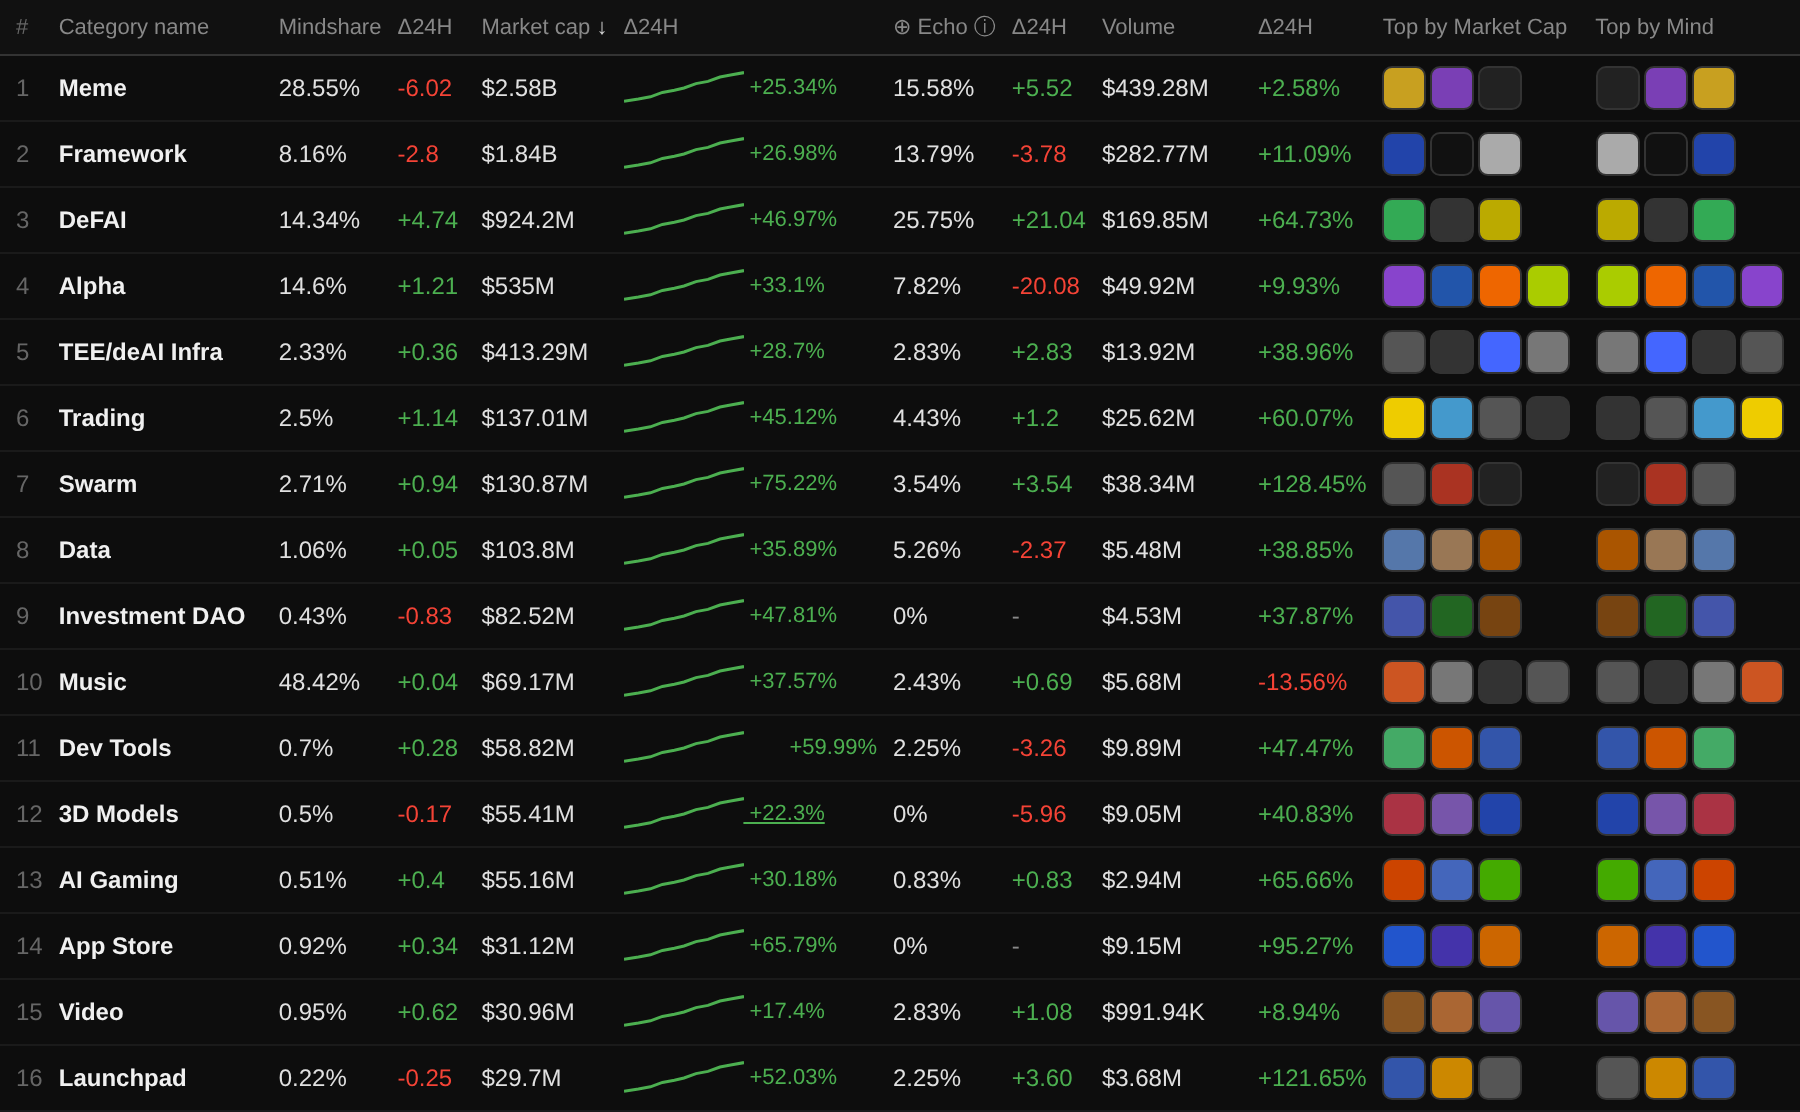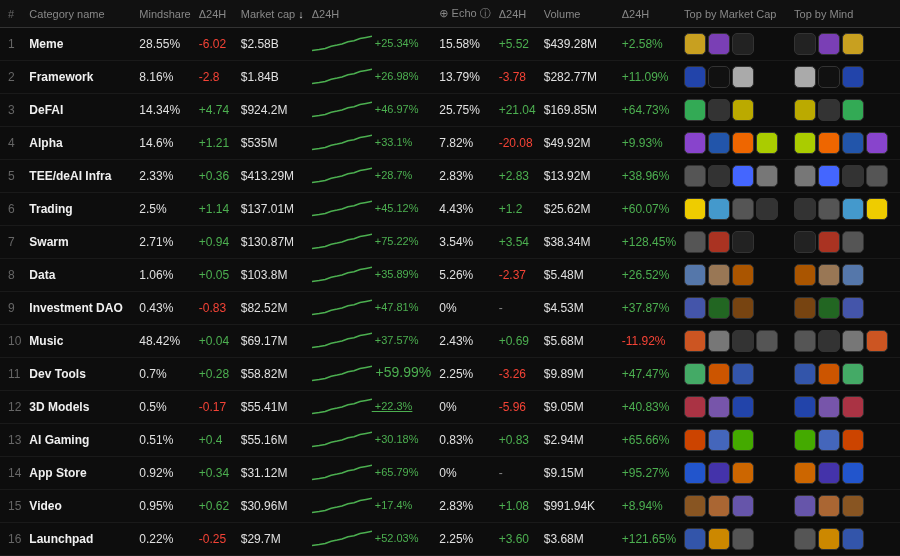--- a/index.html
+++ b/index.html
@@ -293,21 +293,21 @@
         <td><span class="cat-name">Data</span></td>
         <td>1.06%</td>
         <td class="pos">+0.05</td>
         <td>$103.8M</td>
         <td style="white-space: nowrap;"><svg viewBox="0 0 60 22" class="sparkline" style="display: inline-block; vertical-align: middle;">
             <path d="M0.0,17.6 L7.2,16.5 L13.2,15.4 L19.2,13.2 L25.2,12.1 L30.0,11.0 L36.0,8.8 L42.0,7.7 L48.0,5.5 L54.0,4.4 L60.0,3.3" fill="none" stroke="#4caf50" stroke-width="1.5"></path>
           </svg><span class="pos" style="font-size: 11px;"> +35.89%</span></td>
         <td>5.26%</td>
         <td class="neg">-2.37</td>
         <td>$5.48M</td>
-        <td class="pos">+26.52%</td>
+        <td class="pos">+38.85%</td>
         <td>
           <div class="icons-cell">
             <div class="icon-box" style="background: rgb(85, 119, 170); border: 1px solid rgb(51, 51, 51);"></div>
             <div class="icon-box" style="background: rgb(153, 119, 85); border: 1px solid rgb(51, 51, 51);"></div>
             <div class="icon-box" style="background: rgb(170, 85, 0); border: 1px solid rgb(51, 51, 51);"></div>
           </div>
         </td>
         <td>
           <div class="icons-cell">
             <div class="icon-box" style="background: rgb(170, 85, 0); border: 1px solid rgb(51, 51, 51);"></div>
@@ -349,21 +349,21 @@
         <td><span class="cat-name">Music</span></td>
         <td>48.42%</td>
         <td class="pos">+0.04</td>
         <td>$69.17M</td>
         <td style="white-space: nowrap;"><svg viewBox="0 0 60 22" class="sparkline" style="display: inline-block; vertical-align: middle;">
             <path d="M0.0,17.6 L7.2,16.5 L13.2,15.4 L19.2,13.2 L25.2,12.1 L30.0,11.0 L36.0,8.8 L42.0,7.7 L48.0,5.5 L54.0,4.4 L60.0,3.3" fill="none" stroke="#4caf50" stroke-width="1.5"></path>
           </svg><span class="pos" style="font-size: 11px;"> +37.57%</span></td>
         <td>2.43%</td>
         <td class="pos">+0.69</td>
         <td>$5.68M</td>
-        <td class="neg">-11.92%</td>
+        <td class="neg">-13.56%</td>
         <td>
           <div class="icons-cell">
             <div class="icon-box" style="background: rgb(204, 85, 34); border: 1px solid rgb(51, 51, 51);"></div>
             <div class="icon-box" style="background: rgb(119, 119, 119); border: 1px solid rgb(51, 51, 51);"></div>
             <div class="icon-box" style="background: rgb(51, 51, 51); border: 1px solid rgb(51, 51, 51);"></div>
             <div class="icon-box" style="background: rgb(85, 85, 85); border: 1px solid rgb(51, 51, 51);"></div>
           </div>
         </td>
         <td>
           <div class="icons-cell">
@@ -375,21 +375,21 @@
         </td>
       </tr>
       <tr>
         <td class="col-num">11</td>
         <td><span class="cat-name">Dev Tools</span></td>
         <td>0.7%</td>
         <td class="pos">+0.28</td>
         <td>$58.82M</td>
         <td style="white-space: nowrap;"><svg viewBox="0 0 60 22" class="sparkline" style="display: inline-block; vertical-align: middle;">
             <path d="M0.0,17.6 L7.2,16.5 L13.2,15.4 L19.2,13.2 L25.2,12.1 L30.0,11.0 L36.0,8.8 L42.0,7.7 L48.0,5.5 L54.0,4.4 L60.0,3.3" fill="none" stroke="#4caf50" stroke-width="1.5"></path>
-          </svg><span class="pos" style="font-size: 14px;"> +59.99%</span></td>
+          </svg><span class="pos" style="font-size: 11px; margin-left: 20px;"> +59.99%</span></td>
         <td>2.25%</td>
         <td class="neg">-3.26</td>
         <td>$9.89M</td>
         <td class="pos">+47.47%</td>
         <td>
           <div class="icons-cell">
             <div class="icon-box" style="background: rgb(68, 170, 102); border: 1px solid rgb(51, 51, 51);"></div>
             <div class="icon-box" style="background: rgb(204, 85, 0); border: 1px solid rgb(51, 51, 51);"></div>
             <div class="icon-box" style="background: rgb(51, 85, 170); border: 1px solid rgb(51, 51, 51);"></div>
           </div>

